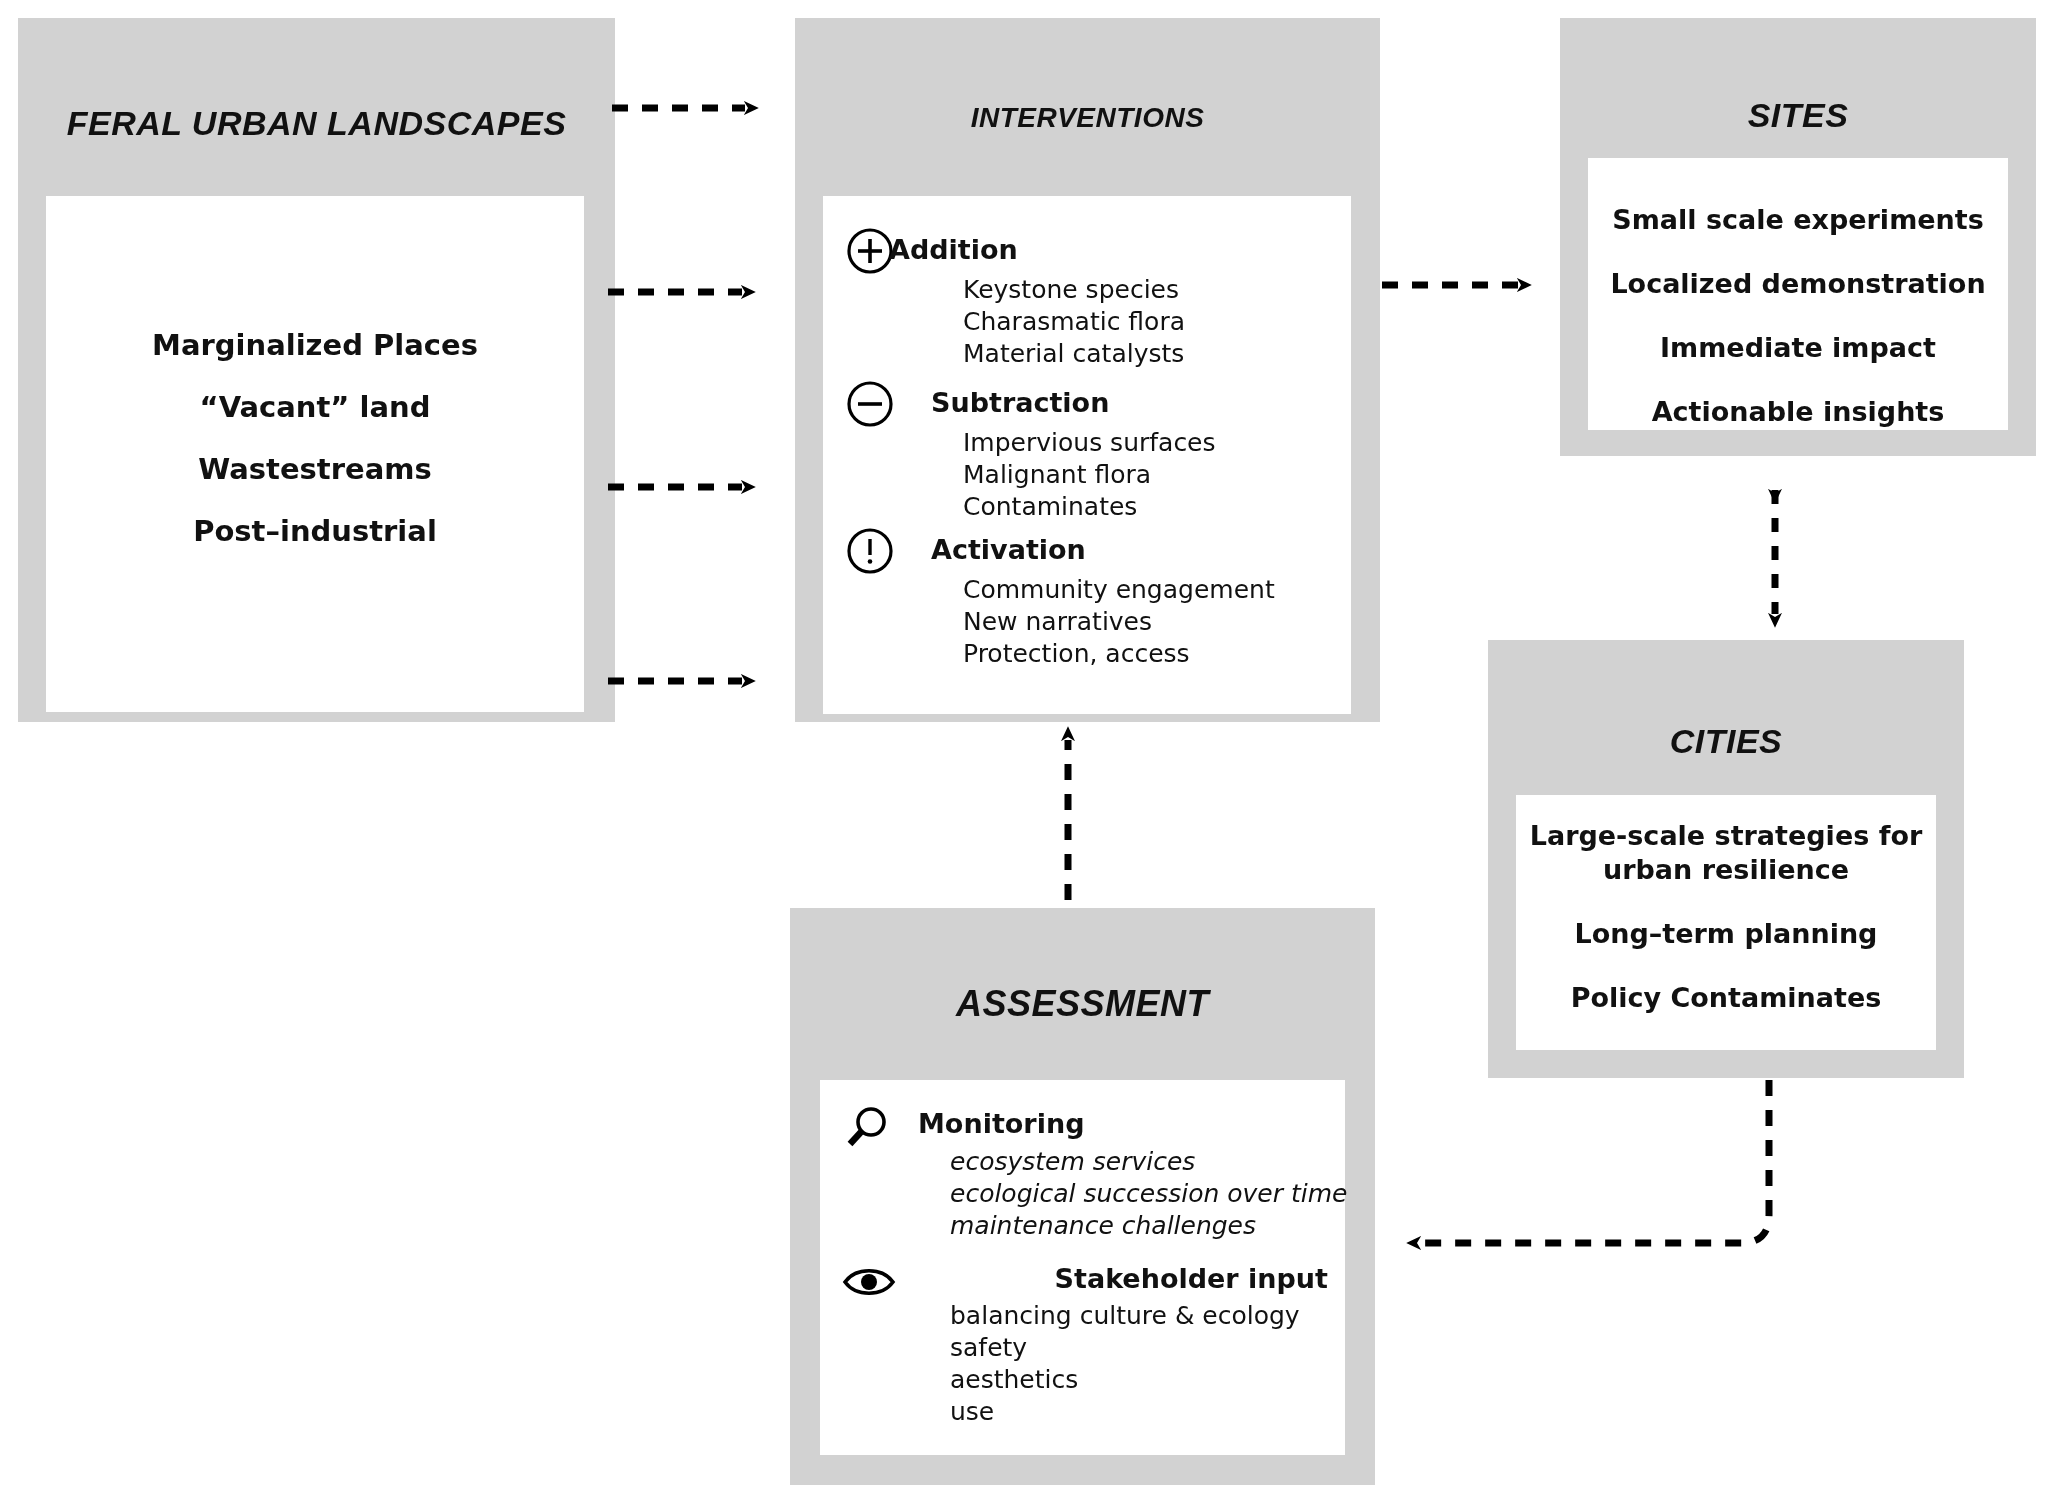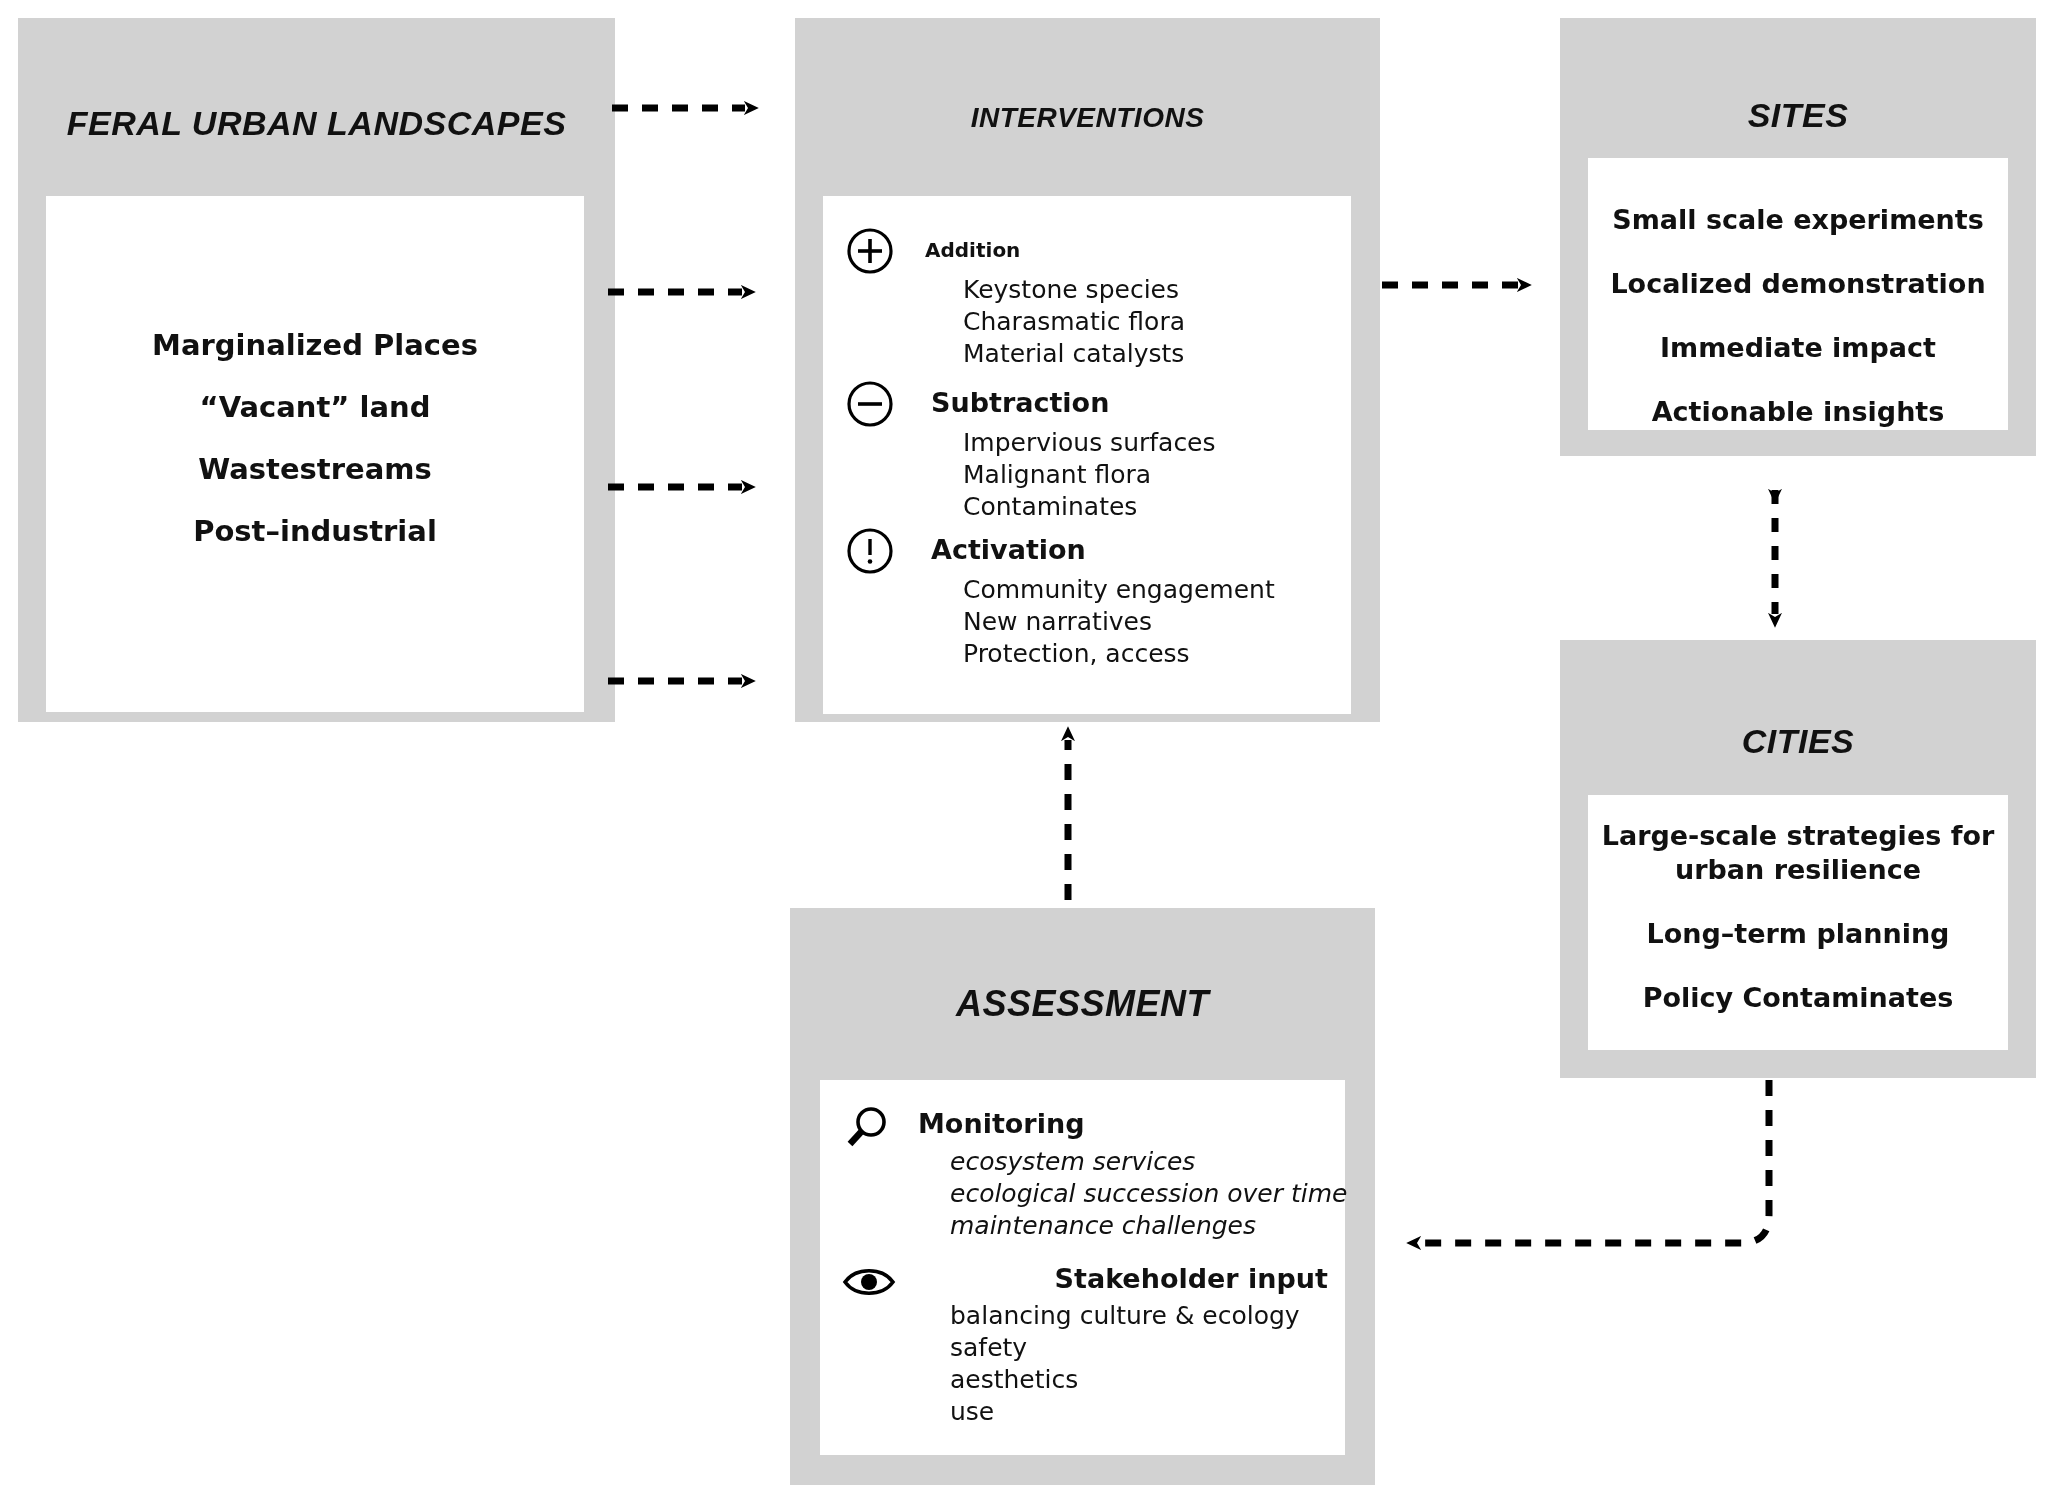--- a/index.html
+++ b/index.html
@@ -116,21 +116,21 @@
     <div class="inner" style="left:28px; top:178px; width:528px; height:518px;">
 
       <div class="group" style="left:22px; top:30px; width:486px;">
         <span class="ico" style="left:0px; top:0px;">
           <svg width="50" height="50" viewBox="0 0 50 50">
             <circle cx="25" cy="25" r="21" fill="none" stroke="#000" stroke-width="3.2"></circle>
             <line x1="25" y1="13" x2="25" y2="37" stroke="#000" stroke-width="3.6" stroke-linecap="butt"></line>
             <line x1="13" y1="25" x2="37" y2="25" stroke="#000" stroke-width="3.6" stroke-linecap="butt"></line>
           </svg>
         </span>
-        <div class="group-head" style="margin-left:80px; font-size:20px; line-height:48px;">Addition</div>
+        <div class="group-head" style="margin-left:44px; font-size:27px; line-height:48px;">Addition</div>
         <div class="group-items" style="margin-left:118px; font-size:25px; line-height:32px;">
           <span class="it">Keystone species</span>
           <span class="it">Charasmatic flora</span>
           <span class="it">Material catalysts</span>
         </div>
       </div>
 
       <div class="group" style="left:22px; top:183px; width:486px;">
         <span class="ico" style="left:0px; top:0px;">
           <svg width="50" height="50" viewBox="0 0 50 50">
@@ -170,21 +170,21 @@
     <div class="inner" style="left:28px; top:140px; width:420px; height:272px;">
       <div class="centered-list" style="top:30px; font-size:27px; line-height:64px;">
         <span class="line">Small scale experiments</span>
         <span class="line">Localized demonstration</span>
         <span class="line">Immediate impact</span>
         <span class="line">Actionable insights</span>
       </div>
     </div>
   </div>
 
-  <div class="panel" style="left:1560px; top:640px; width:476px; height:438px;">
+  <div class="panel" style="left:1488px; top:640px; width:476px; height:438px;">
     <div class="panel-title" style="top:82px; font-size:34px;">CITIES</div>
     <div class="inner" style="left:28px; top:155px; width:420px; height:255px;">
       <div class="centered-list" style="top:24px; font-size:27px; line-height:34px;">
         <span class="line">Large-scale strategies for</span>
         <span class="line">urban resilience</span>
         <span class="line" style="height:30px;">&nbsp;</span>
         <span class="line">Long–term planning</span>
         <span class="line" style="height:30px;">&nbsp;</span>
         <span class="line">Policy Contaminates</span>
       </div>

